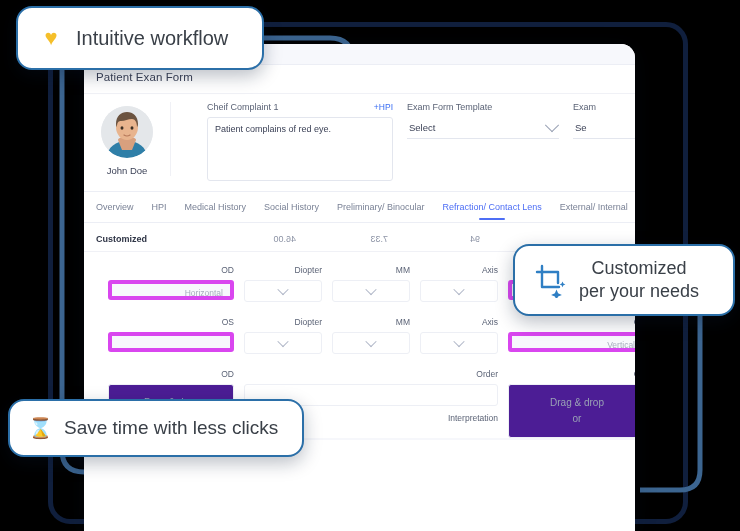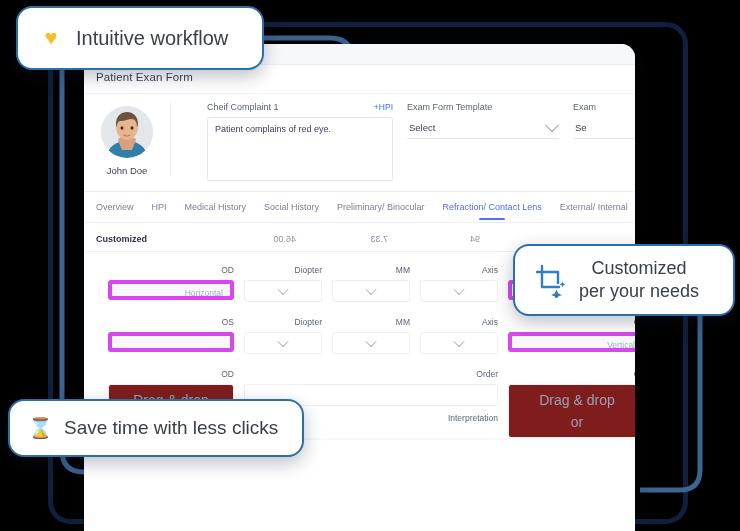--- a/index.html
+++ b/index.html
@@ -184,23 +184,23 @@
   .sel-chev{
     width:7px;height:7px;
     border-right:1.3px solid #aeb5c6;border-bottom:1.3px solid #aeb5c6;
     transform:rotate(45deg) translate(-1px,-1px);
   }
 
   
   .drop-row{display:flex;align-items:flex-start;padding:6px 0 0 0;}
   .dropzone{
     width:100%;height:54px;box-sizing:border-box;
-    background:#7f1d1d;border:1px solid #eef0f6;border-radius:3px;
+    background:#4c1d95;border:1px solid #eef0f6;border-radius:3px;
     display:flex;flex-direction:column;align-items:center;justify-content:center;
-    font-size:14px;color:#9aa2b5;line-height:1.6;
+    font-size:10px;color:#9aa2b5;line-height:1.6;
   }
   .order-line{
     width:100%;height:22px;box-sizing:border-box;
     border:1px solid #edeff5;border-radius:3px;background:#fff;
   }
   .small-lbl{font-size:8.5px;color:#5b6376;margin-top:7px;display:block;}
 
   
   .callout{
     position:absolute;

